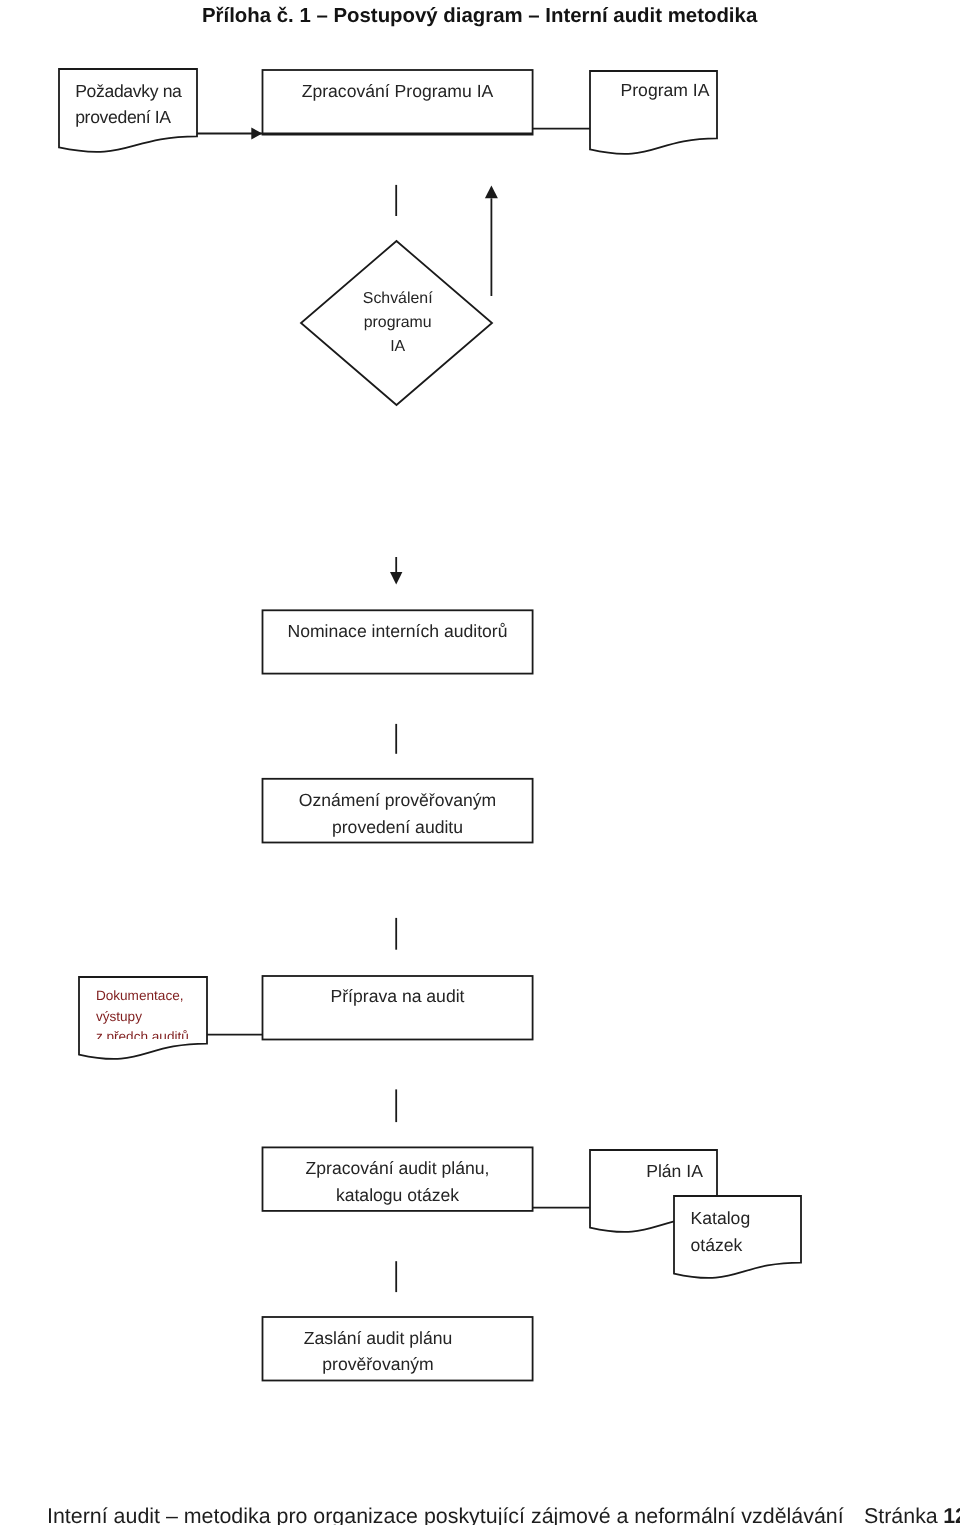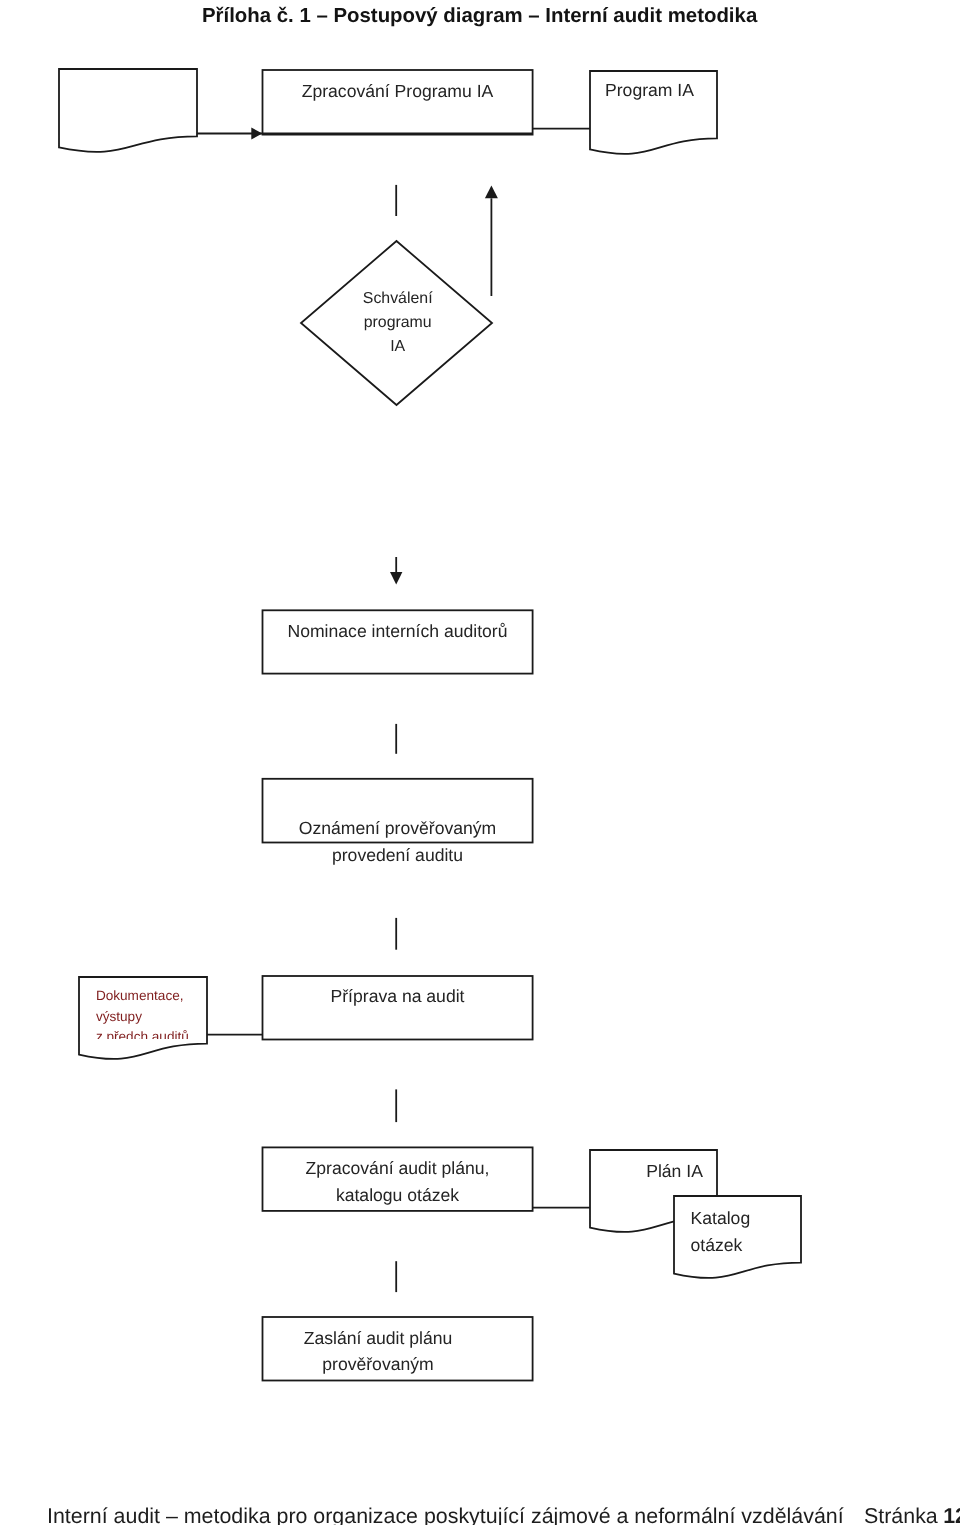--- a/index.html
+++ b/index.html
@@ -58,27 +58,29 @@
       <polygon data-name="arrowhead-down-into-nominace" points="396.2,580.5 402.4,567.9 390,567.9"></polygon>
     </g>
 
     <g fill="none" stroke="#1a1a1a" stroke-width="2">
       <path data-name="edge-pozadavky-zpracovani-programu" d="M 197,129.4 L 533,129.4"></path>
     </g>
   </svg>
 
   <div class="txt title" data-name="page-title" style="left:202px;top:1px;">Příloha č. 1 – Postupový diagram – Interní audit metodika</div>
 
+  <div class="txt node" data-name="node-label-pozadavky" style="left:75.2px;top:73.8px;width:130px;text-align:left;letter-spacing:-0.35px;">Požadavky na
+provedení IA</div>
   <div class="txt node" data-name="node-label-zpracovani-programu" style="left:262px;top:73.5px;width:271px;">Zpracování Programu IA</div>
-  <div class="txt node" data-name="node-label-program-ia" style="left:605px;top:73.4px;width:120px;text-align:left;">Program IA</div>
+  <div class="txt node" data-name="node-label-program-ia" style="left:605px;top:73.4px;width:120px;text-align:center;">Program IA</div>
   <div class="txt dia" data-name="node-label-schvaleni" style="left:302.2px;top:283px;width:191px;">Schválení
 programu
 IA</div>
   <div class="txt node" data-name="node-label-nominace" style="left:262px;top:613.9px;width:271px;">Nominace interních auditorů</div>
-  <div class="txt node" data-name="node-label-oznameni" style="left:262px;top:783px;width:271px;margin-top:28px;">Oznámení prověřovaným
+  <div class="txt node" data-name="node-label-oznameni" style="left:262px;top:783px;width:271px;">Oznámení prověřovaným
 provedení auditu</div>
   <div data-name="node-textclip-dokumentace" style="position:absolute;left:79px;top:973px;width:128px;height:62.2px;overflow:hidden;">
     <div class="txt small" data-name="node-label-dokumentace" style="left:16.9px;top:9.2px;width:120px;text-align:left;">Dokumentace,
 výstupy
 z předch.auditů</div>
   </div>
   <div class="txt node" data-name="node-label-priprava" style="left:262px;top:979.1px;width:271px;">Příprava na audit</div>
   <div class="txt node" data-name="node-label-zpracovani-planu" style="left:262px;top:1151px;width:271px;">Zpracování audit plánu,
 katalogu otázek</div>
   <div class="txt node" data-name="node-label-plan-ia" style="left:606.2px;top:1154.2px;width:110px;text-align:left;margin-left:40px;">Plán IA</div>

